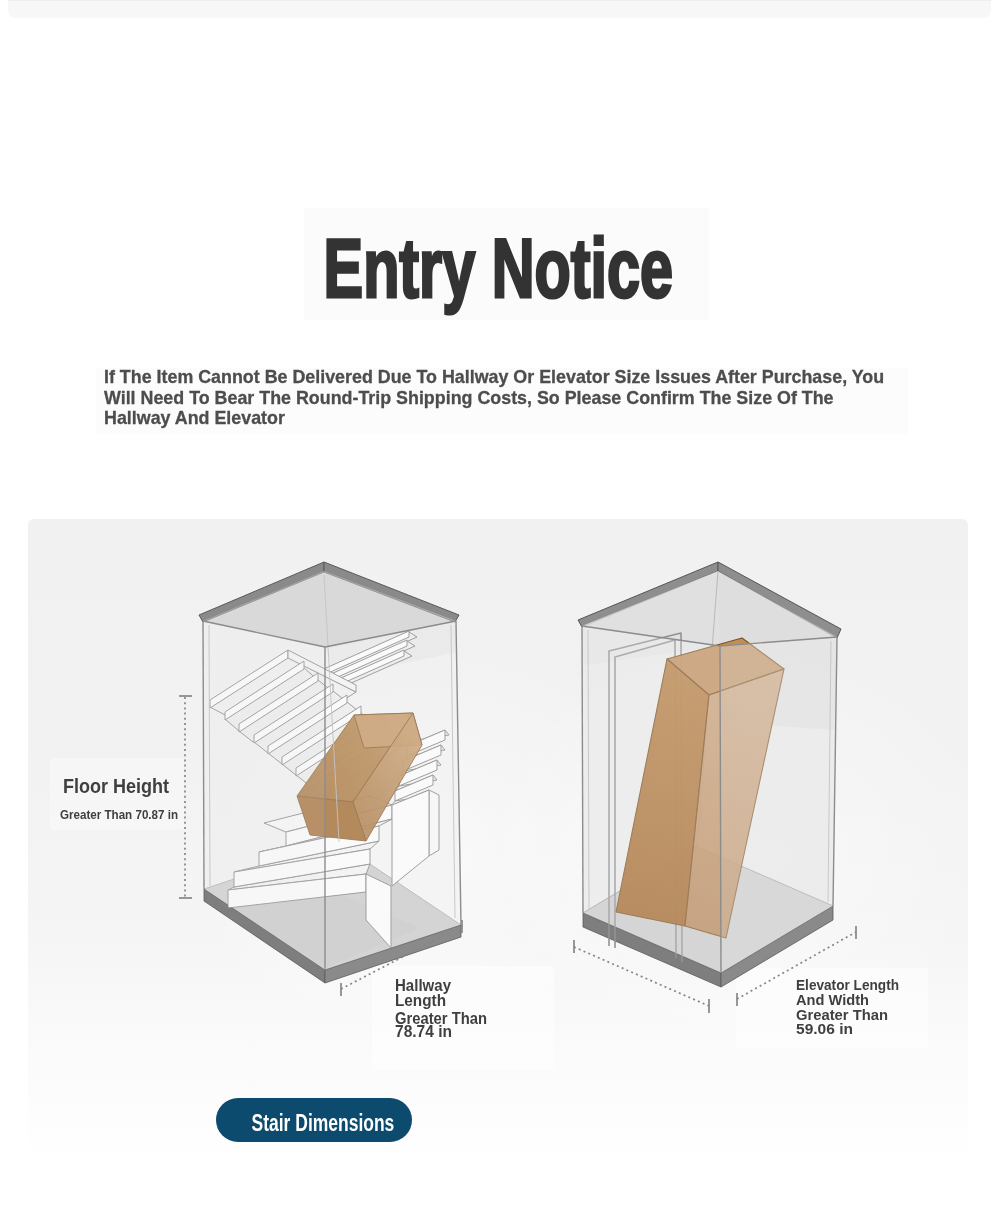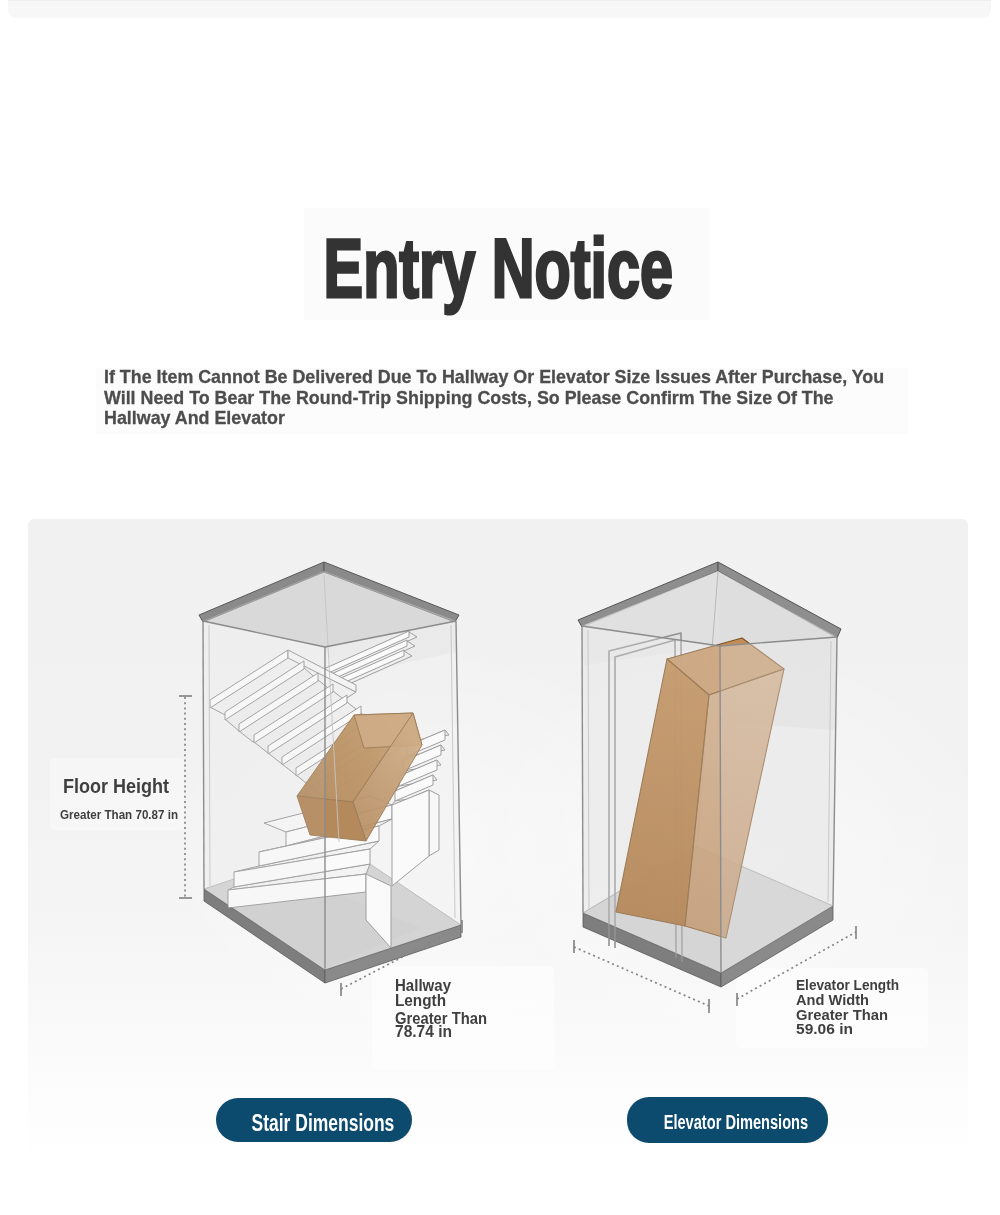--- a/index.html
+++ b/index.html
@@ -230,16 +230,13 @@
         <text x="796" y="990" font-size="15.5" textLength="103" lengthAdjust="spacingAndGlyphs">Elevator Length</text>
         <text x="796" y="1005" font-size="15.5" textLength="73" lengthAdjust="spacingAndGlyphs">And Width</text>
         <text x="796" y="1020" font-size="15.5" textLength="92" lengthAdjust="spacingAndGlyphs">Greater Than</text>
         <text x="796" y="1034" font-size="15.5" textLength="57" lengthAdjust="spacingAndGlyphs">59.06 in</text>
       </g>
     </g>
   </svg>
   <div class="btn" id="btn1">
       <span>Stair Dimensions</span>
     </div>
-  <div class="btn" id="btn2">
-      <span>Elevator Dimensions</span>
-    </div>
 </div>
 
 </body></html>

